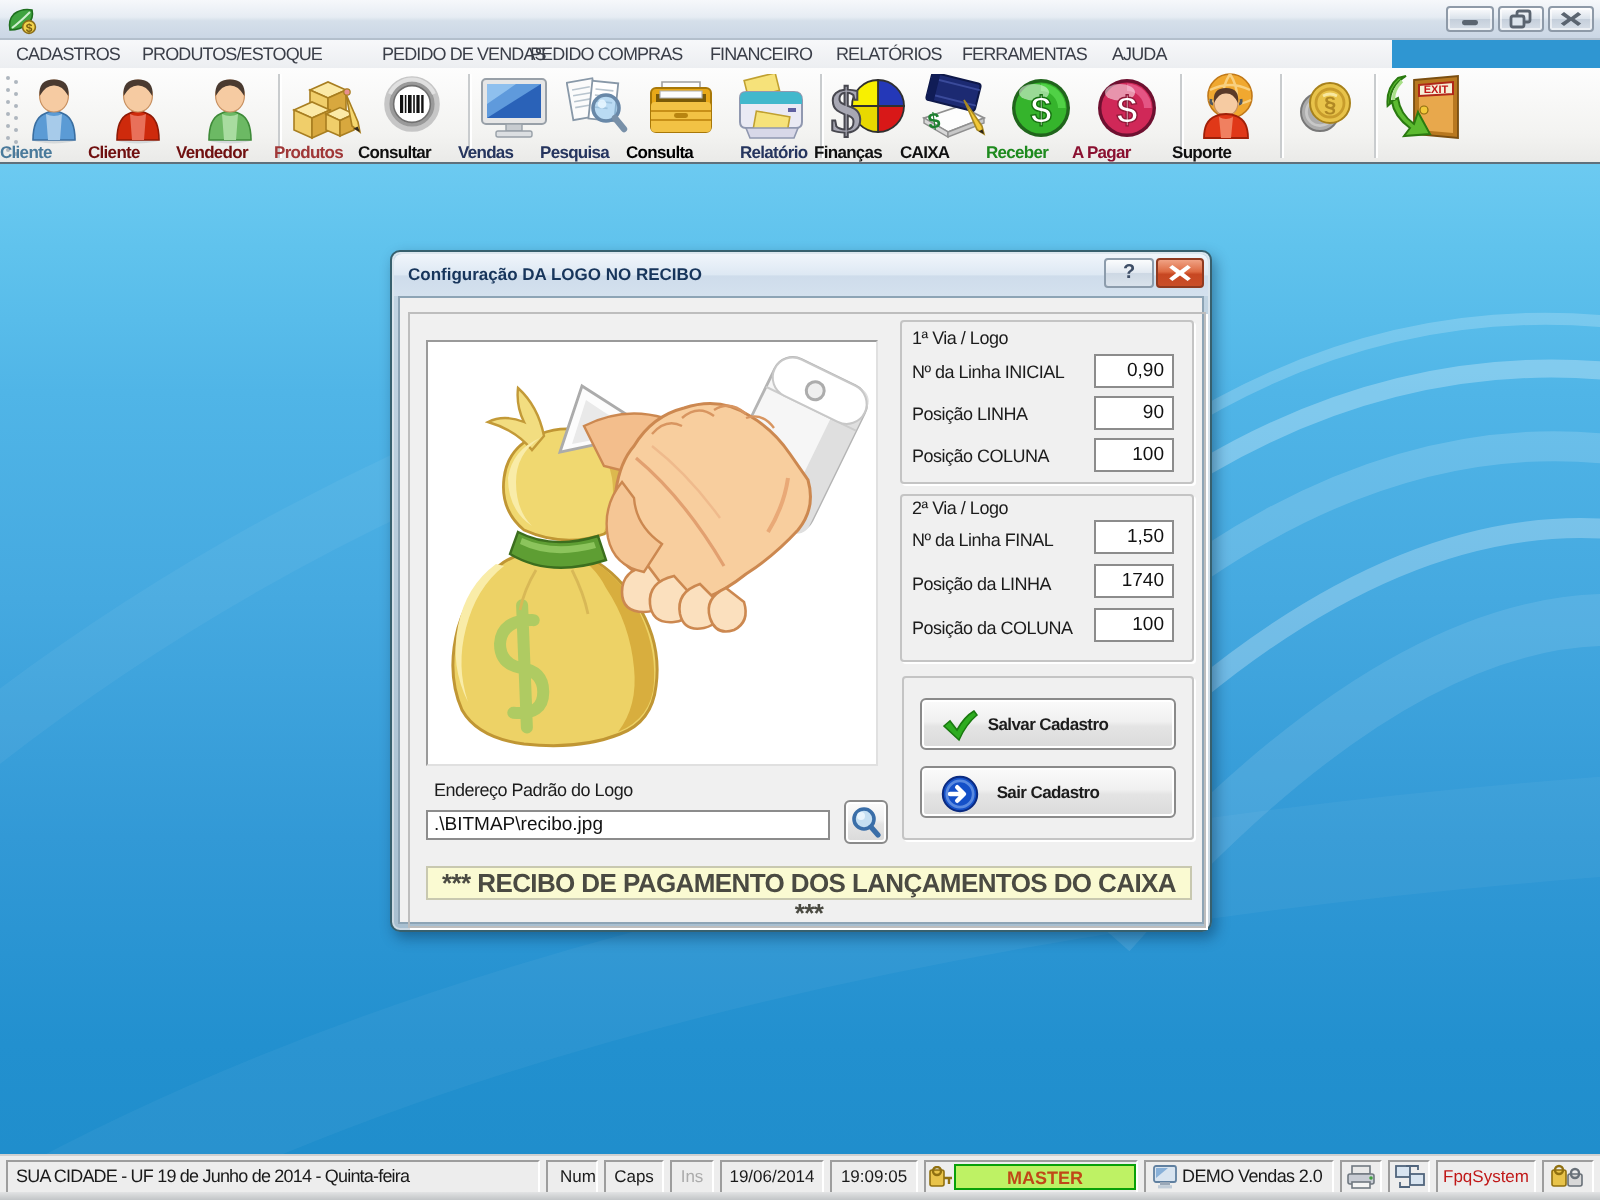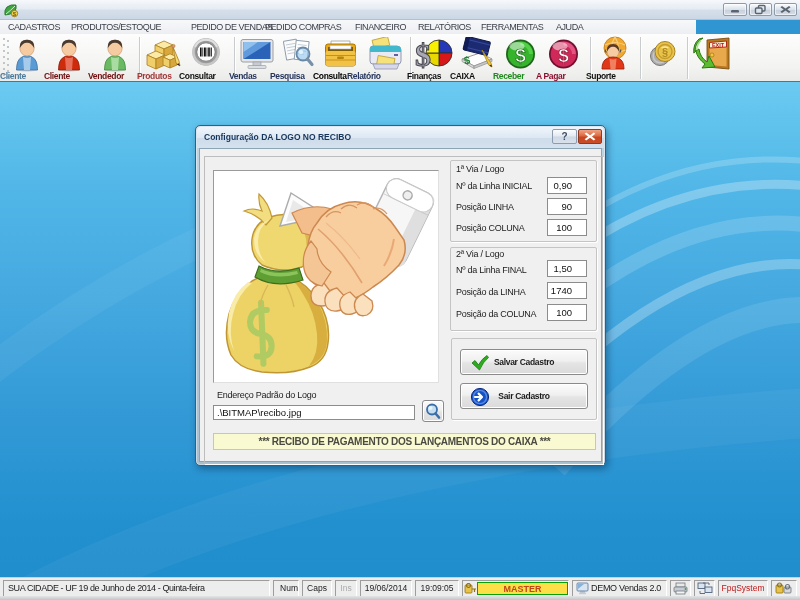--- a/index.html
+++ b/index.html
@@ -43,21 +43,21 @@
     background:linear-gradient(#C3D5E3, #A8BfD0);
     border:1px solid #37606E;
     box-shadow:0 0 0 1px rgba(255,255,255,.4) inset, 2px 3px 7px rgba(0,30,60,.4); }
   #dlg-title { left:1px; top:1px; width:407px; height:21px; font-size:8.5px; font-weight:bold; color:#17355B;
     line-height:21px; border-radius:4px 4px 0 0;
     background:linear-gradient(#F0F5FB, #DDE8F3 50%, #CEDCEB 52%, #D4E1EE); }
   #dlg-client { left:3px; top:22px; width:403px; height:314px; background:#F0F0F0; border:1px solid #8DA4B5; }
   .gbox { border:1px solid #C4C4C4; box-shadow:1px 1px 0 #FFFFFF; border-radius:2px; }
   .dlabel { font-size:9px; letter-spacing:-0.25px; color:#1C1C1C; white-space:nowrap; }
   .dinput { background:#FFFFFF; border:1px solid #8C8C8C; font-size:9.5px; color:#111;
-    text-align:right; padding-right:14px; }
+    text-align:right; padding-right:4px; }
   .btn3d { border:1px solid #8A8A8A; border-radius:3px;
     background:linear-gradient(#FBFBFB, #F0F0F0 45%, #E4E4E4 55%, #DADADA);
     box-shadow:0 0 0 1px #FFFFFF inset; font-size:8.5px; letter-spacing:-0.3px; font-weight:bold; color:#1C1C1C; }
 </style>
 </head>
 <body>
 <div id="app">
 
   <div id="desktop">
     <svg width="800" height="517" viewBox="0 0 800 517">
@@ -308,42 +308,42 @@
       <path d="M 8 3.5 Q 3.5 8 3.8 13" fill="none" stroke="#A8E088" stroke-width="1.6"></path>
     </svg>
     <div class="tlabel" style="left:0px;width:54px;color:#4A7A9B;">Cliente</div>
     <div class="tlabel" style="left:44px;width:54px;color:#701010;">Cliente</div>
     <div class="tlabel" style="left:88px;width:54px;color:#701010;">Vendedor</div>
     <div class="tlabel" style="left:137px;width:54px;color:#A03838;">Produtos</div>
     <div class="tlabel" style="left:179px;width:54px;color:#101010;">Consultar</div>
     <div class="tlabel" style="left:229px;width:54px;color:#26355E;">Vendas</div>
     <div class="tlabel" style="left:270px;width:54px;color:#26355E;">Pesquisa</div>
     <div class="tlabel" style="left:313px;width:54px;color:#000000;">Consulta</div>
-    <div class="tlabel" style="left:347px;width:76px;color:#26355E;">Relatório</div>
+    <div class="tlabel" style="left:370px;width:76px;color:#26355E;">Relatório</div>
     <div class="tlabel" style="left:407px;width:54px;color:#101010;">Finanças</div>
     <div class="tlabel" style="left:450px;width:54px;color:#101010;">CAIXA</div>
     <div class="tlabel" style="left:493px;width:54px;color:#1E8A1E;">Receber</div>
     <div class="tlabel" style="left:536px;width:54px;color:#8A1030;">A Pagar</div>
     <div class="tlabel" style="left:586px;width:54px;color:#101010;">Suporte</div>
   </div>
 
   <div id="statusbar">
     <div class="spanel" style="left:3px;width:267px;padding-left:4px;font-size:9px;letter-spacing:-0.4px;">SUA CIDADE - UF 19 de Junho de 2014 - Quinta-feira</div>
     <div class="spanel" style="left:273px;width:26px;text-align:right;">Num</div>
     <div class="spanel" style="left:302px;width:30px;text-align:center;">Caps</div>
     <div class="spanel" style="left:335px;width:22px;text-align:center;color:#ABABAB;">Ins</div>
     <div class="spanel" style="left:360px;width:52px;text-align:center;">19/06/2014</div>
     <div class="spanel" style="left:415px;width:44px;text-align:center;">19:09:05</div>
     <div class="spanel" style="left:462px;width:107px;">
       <svg width="13" height="12" viewBox="0 0 13 12" style="left:1px;top:2px">
         <rect x="1" y="2" width="7" height="8" rx="1" fill="#E8C34A" stroke="#907010" stroke-width="0.8"></rect>
         <rect x="2.5" y="0.5" width="4" height="4" rx="2" fill="none" stroke="#907010" stroke-width="1.2"></rect>
         <path d="M 8 6 H 12 M 10.5 6 V 9" stroke="#907010" stroke-width="1.2"></path>
       </svg>
-      <div style="left:14px;top:1px;width:91px;height:13px;background:#fde047;border:1px solid #08A008;
+      <div style="left:14px;top:1px;width:91px;height:13px;background:#bef264;border:1px solid #08A008;
            font-size:9px;font-weight:bold;color:#C04818;text-align:center;line-height:12px;">MASTER</div>
     </div>
     <div class="spanel" style="left:572px;width:95px;padding-left:18px;font-size:9px;letter-spacing:-0.3px;">
       <svg width="13" height="13" viewBox="0 0 13 13" style="left:3px;top:1px">
         <rect x="1" y="1" width="11" height="8" rx="1" fill="#D8E4F0" stroke="#6080A0" stroke-width="0.9"></rect>
         <path d="M 2 2 L 8 2 L 2 7 Z" fill="#88B0D8"></path>
         <rect x="4" y="9" width="5" height="1.6" fill="#9AA8B8"></rect>
         <rect x="3" y="10.6" width="7" height="1.6" fill="#C0CCD8"></rect>
       </svg>DEMO Vendas 2.0</div>
     <div class="spanel" style="left:670px;width:21px;">
@@ -474,19 +474,19 @@
       </div>
       <div class="btn3d" style="left:260px;top:234px;width:128px;height:26px;text-align:center;line-height:24px;">Sair Cadastro
         <svg width="20" height="20" viewBox="0 0 20 20" style="left:9px;top:3px;">
           <circle cx="10" cy="10" r="8.6" fill="#1450C8" stroke="#0A2A80" stroke-width="1"></circle>
           <circle cx="10" cy="10" r="6.6" fill="none" stroke="#5A8AE0" stroke-width="1.4"></circle>
           <path d="M 5 10 L 11 10 M 8.6 6.6 L 12 10 L 8.6 13.4" stroke="#FFFFFF" stroke-width="2.2" fill="none" stroke-linecap="round" stroke-linejoin="round"></path>
         </svg>
       </div>
 
       <div style="left:13px;top:284px;width:383px;height:17px;background:#FAFAD2;border:1px solid #C8C8B0;
-        font-size:10px;letter-spacing:-0.3px;font-weight:bold;color:#4A4A42;text-align:center;line-height:15px;">*** RECIBO DE PAGAMENTO DOS LANÇAMENTOS DO CAIXA ***</div>
+        font-size:13px;letter-spacing:-0.3px;font-weight:bold;color:#4A4A42;text-align:center;line-height:15px;">*** RECIBO DE PAGAMENTO DOS LANÇAMENTOS DO CAIXA ***</div>
     </div>
   </div>
 
   <div style="left:0;top:596px;width:800px;height:4px;background:linear-gradient(#E2E3E4,#C2C5C7);"></div>
 
 </div>
 
 </body></html>

